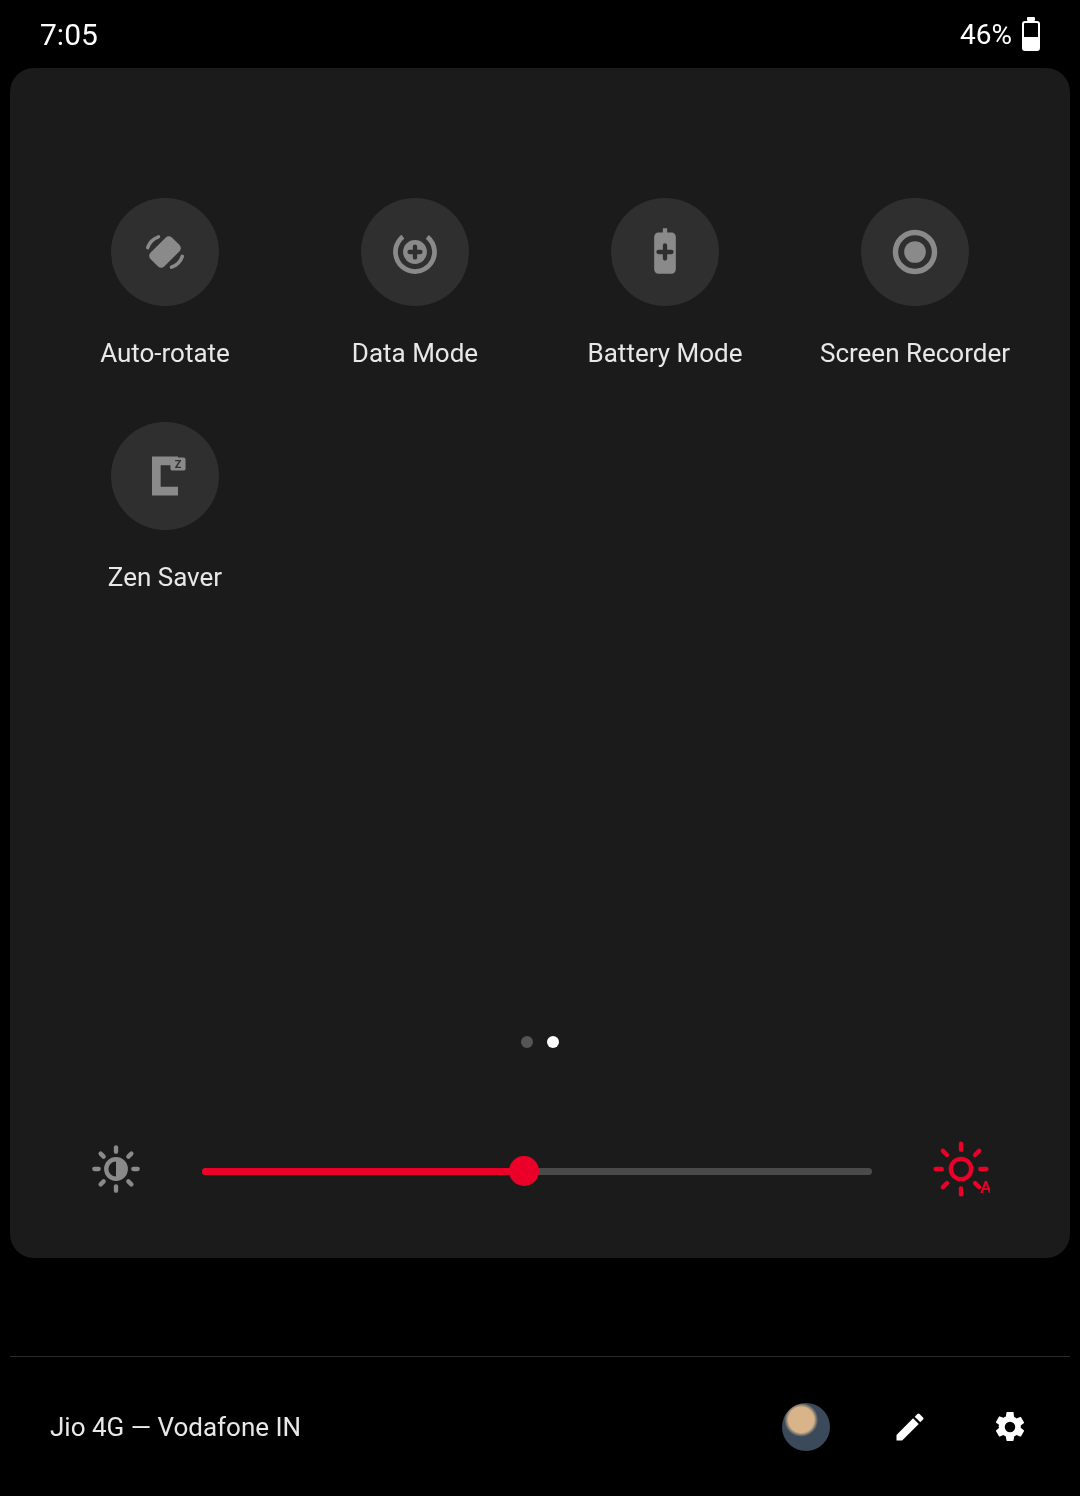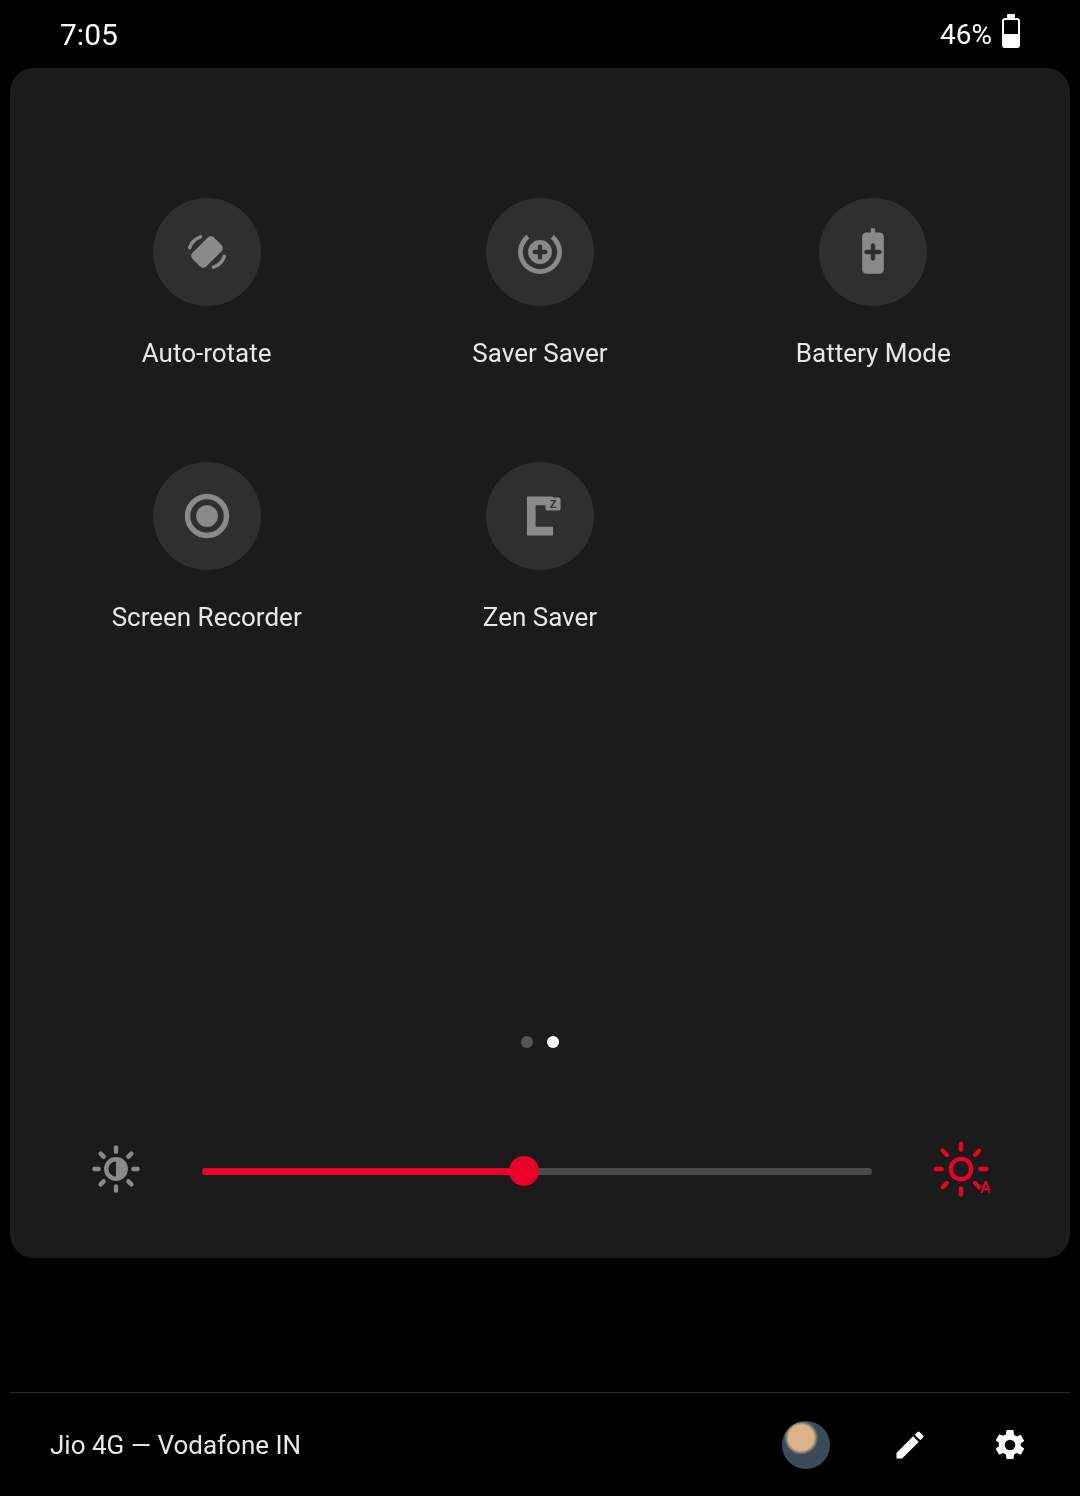--- a/index.html
+++ b/index.html
@@ -9,24 +9,24 @@
     background: #000;
     font-family: -apple-system, BlinkMacSystemFont, "Segoe UI", Roboto, sans-serif;
     color: #e8e8e8;
     overflow: hidden;
   }
   .status-bar {
     height: 68px;
     display: flex;
     justify-content: space-between;
     align-items: center;
-    padding: 0 60px;
+    padding: 0 40px;
   }
   .status-time { font-size: 30px; font-weight: 400; color: #fff; }
-  .status-right { display: flex; align-items: flex-start; gap: 10px; }
+  .status-right { display: flex; align-items: flex-end; gap: 10px; }
   .status-battery-pct { font-size: 28px; color: #fff; }
   .battery-icon { width: 18px; height: 30px; position: relative; }
   .battery-icon::before {
     content: ""; position: absolute; top: -4px; left: 5px; width: 8px; height: 4px;
     background: #fff; border-radius: 1px;
   }
   .battery-body {
     width: 18px; height: 30px; border: 2px solid #fff; border-radius: 3px;
     display: flex; align-items: flex-end;
   }
@@ -38,23 +38,23 @@
     border-radius: 24px;
     height: 1190px;
     display: flex;
     flex-direction: column;
     position: relative;
     padding-top: 130px;
   }
 
   .tiles {
     display: grid;
-    grid-template-columns: repeat(3, 1fr);
+    grid-template-columns: repeat(4, 1fr);
     padding: 0 30px;
-    row-gap: 94px;
+    row-gap: 54px;
   }
   .tile {
     display: flex;
     flex-direction: column;
     align-items: center;
     gap: 32px;
   }
   .tile-circle {
     width: 108px; height: 108px; border-radius: 50%;
     background: #2f2f2f;
@@ -96,21 +96,21 @@
     position: absolute;
     top: 50%; transform: translate(-50%, -50%);
     width: 30px; height: 30px; border-radius: 50%;
     background: #eb0029;
   }
 
   .footer {
     position: absolute;
     left: 10px; right: 10px;
     bottom: 0;
-    height: 104px;
+    height: 140px;
     border-top: 1px solid #2a2a2a;
     display: flex;
     align-items: center;
     padding: 0 40px;
     background: transparent;
   }
   .carrier { font-size: 26px; color: #e8e8e8; flex: 1; }
   .footer-icons { display: flex; align-items: center; gap: 60px; }
   .avatar {
     width: 48px; height: 48px; border-radius: 50%;
@@ -156,21 +156,21 @@
 
 
     <div class="tile">
       <div class="tile-circle">
         <svg class="ico" viewBox="0 0 24 24">
             <circle cx="12" cy="12" r="9" fill="none" stroke="#8a8a8a" stroke-width="2.2" stroke-dasharray="44 12" transform="rotate(-50 12 12)"></circle>
             <circle cx="12" cy="12" r="5.5" fill="#8a8a8a"></circle>
             <path d="M12 9.5v5M9.5 12h5" stroke="#2f2f2f" stroke-width="2" stroke-linecap="round"></path>
           </svg>
       </div>
-      <div class="tile-label">Saver Saver</div>
+      <div class="tile-label">Data Mode</div>
     </div>
 
     <div class="tile">
       <div class="tile-circle">
         <svg class="ico" viewBox="0 0 24 24">
             <path d="M15 3h-2V1h-2v2H9a2 2 0 0 0-2 2v15a2 2 0 0 0 2 2h6a2 2 0 0 0 2-2V5a2 2 0 0 0-2-2z"></path>
             <path d="M12 9v6M9 12h6" stroke="#2f2f2f" stroke-width="2" stroke-linecap="round"></path>
           </svg>
       </div>
       <div class="tile-label">Battery Mode</div>

